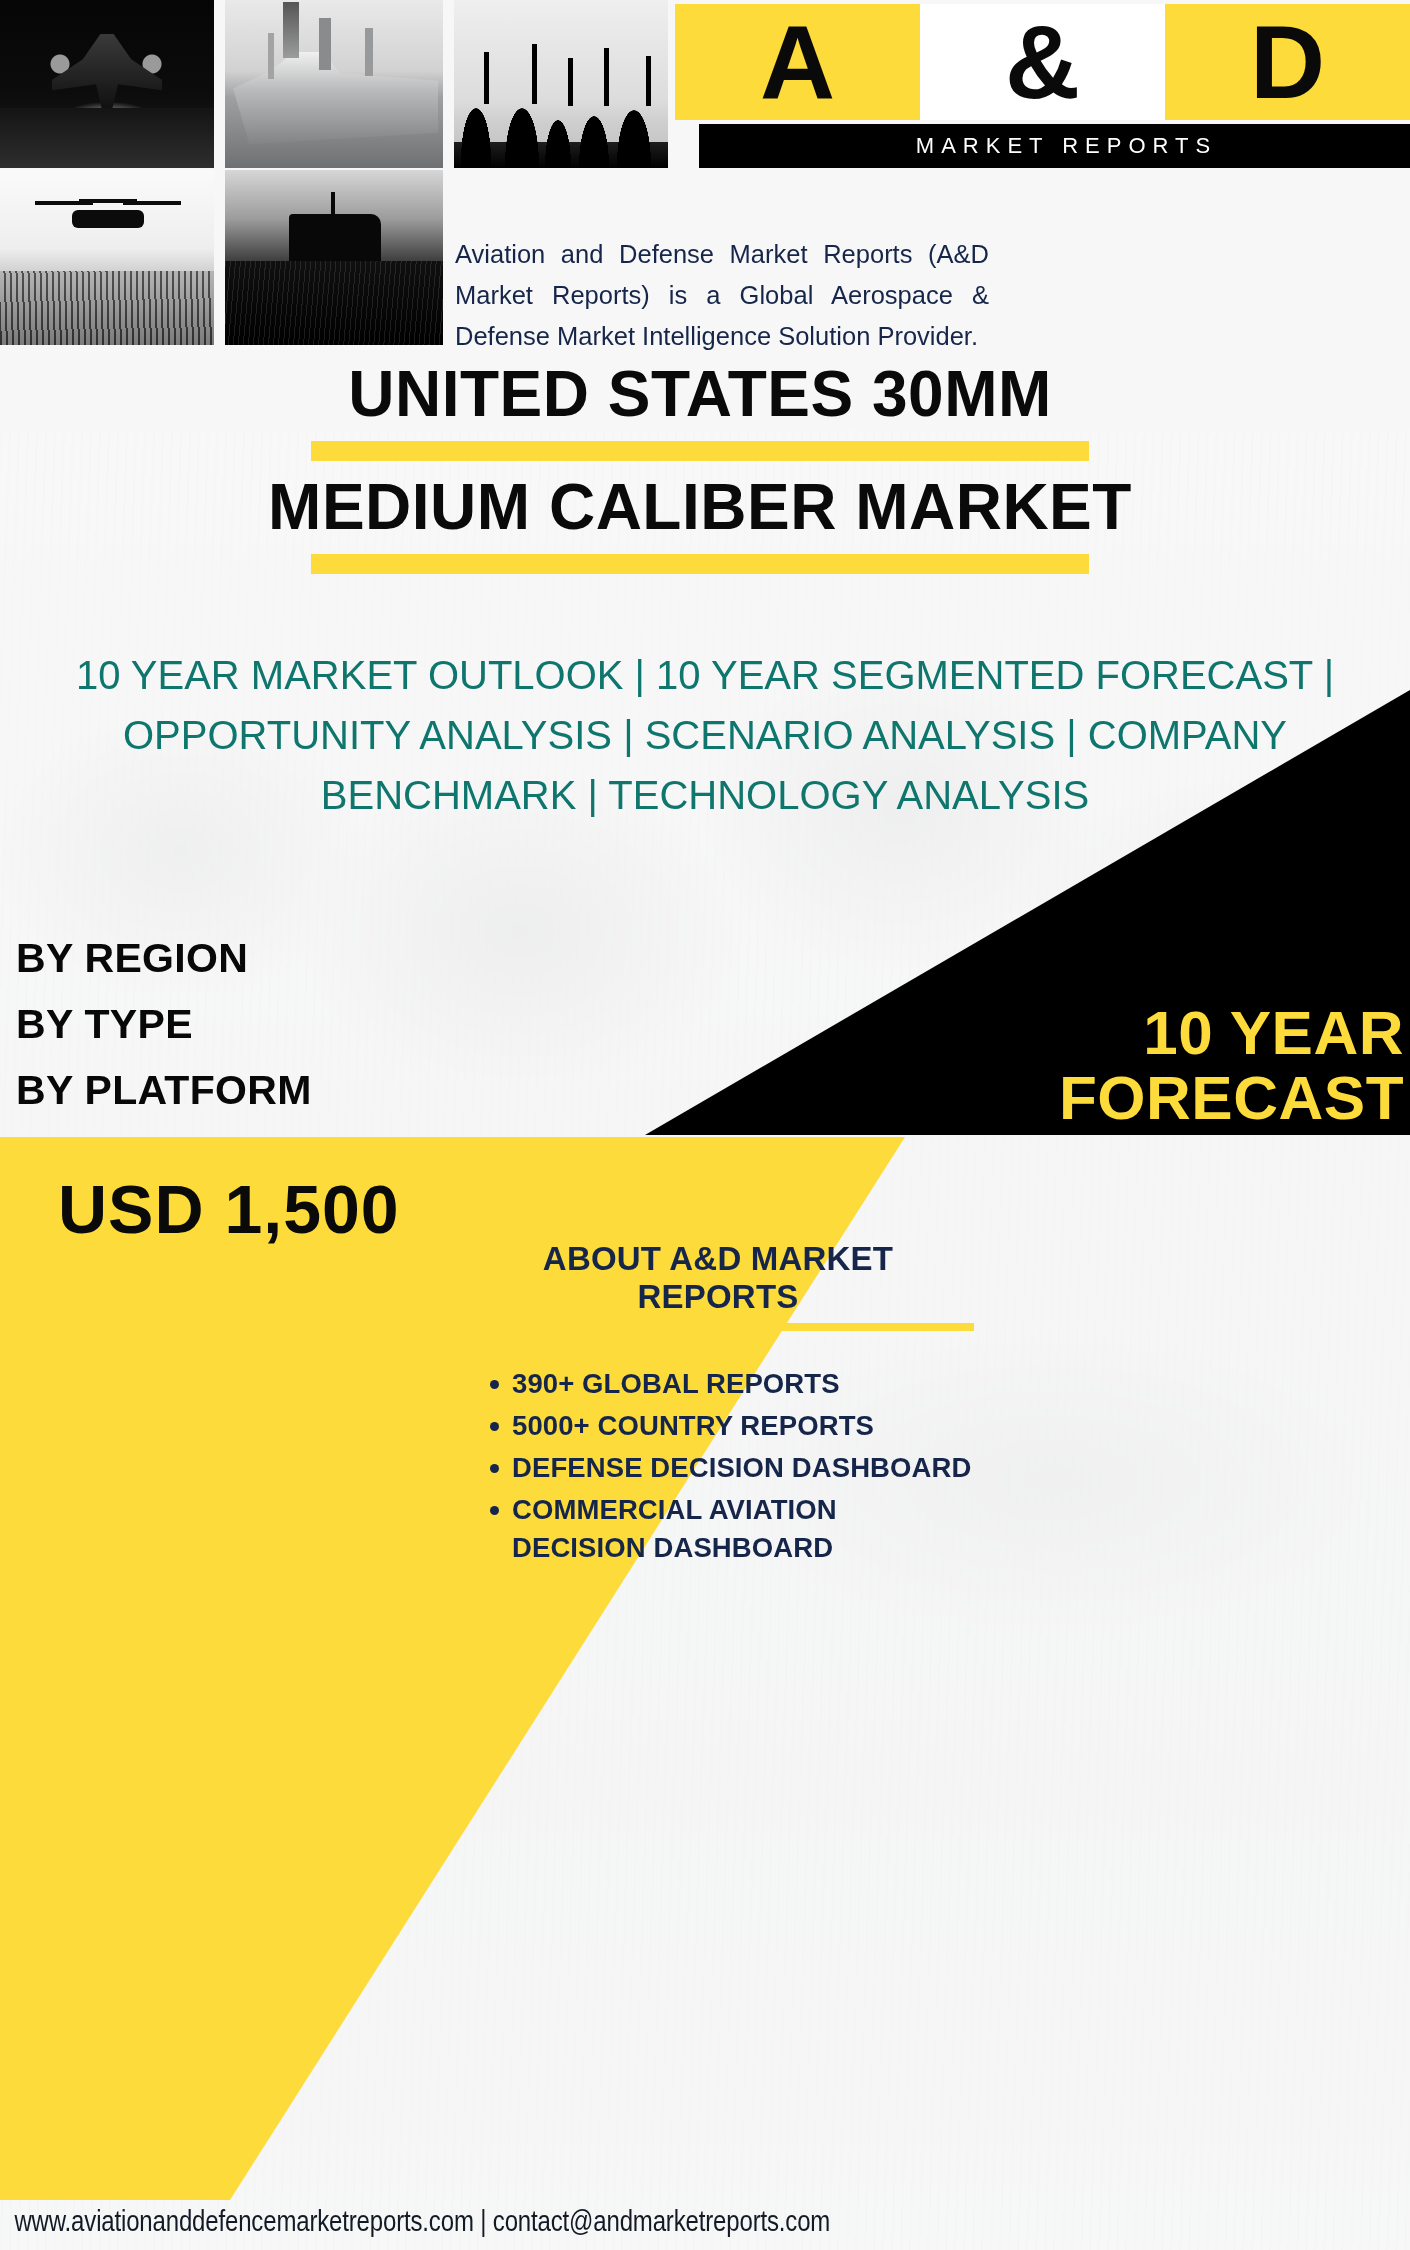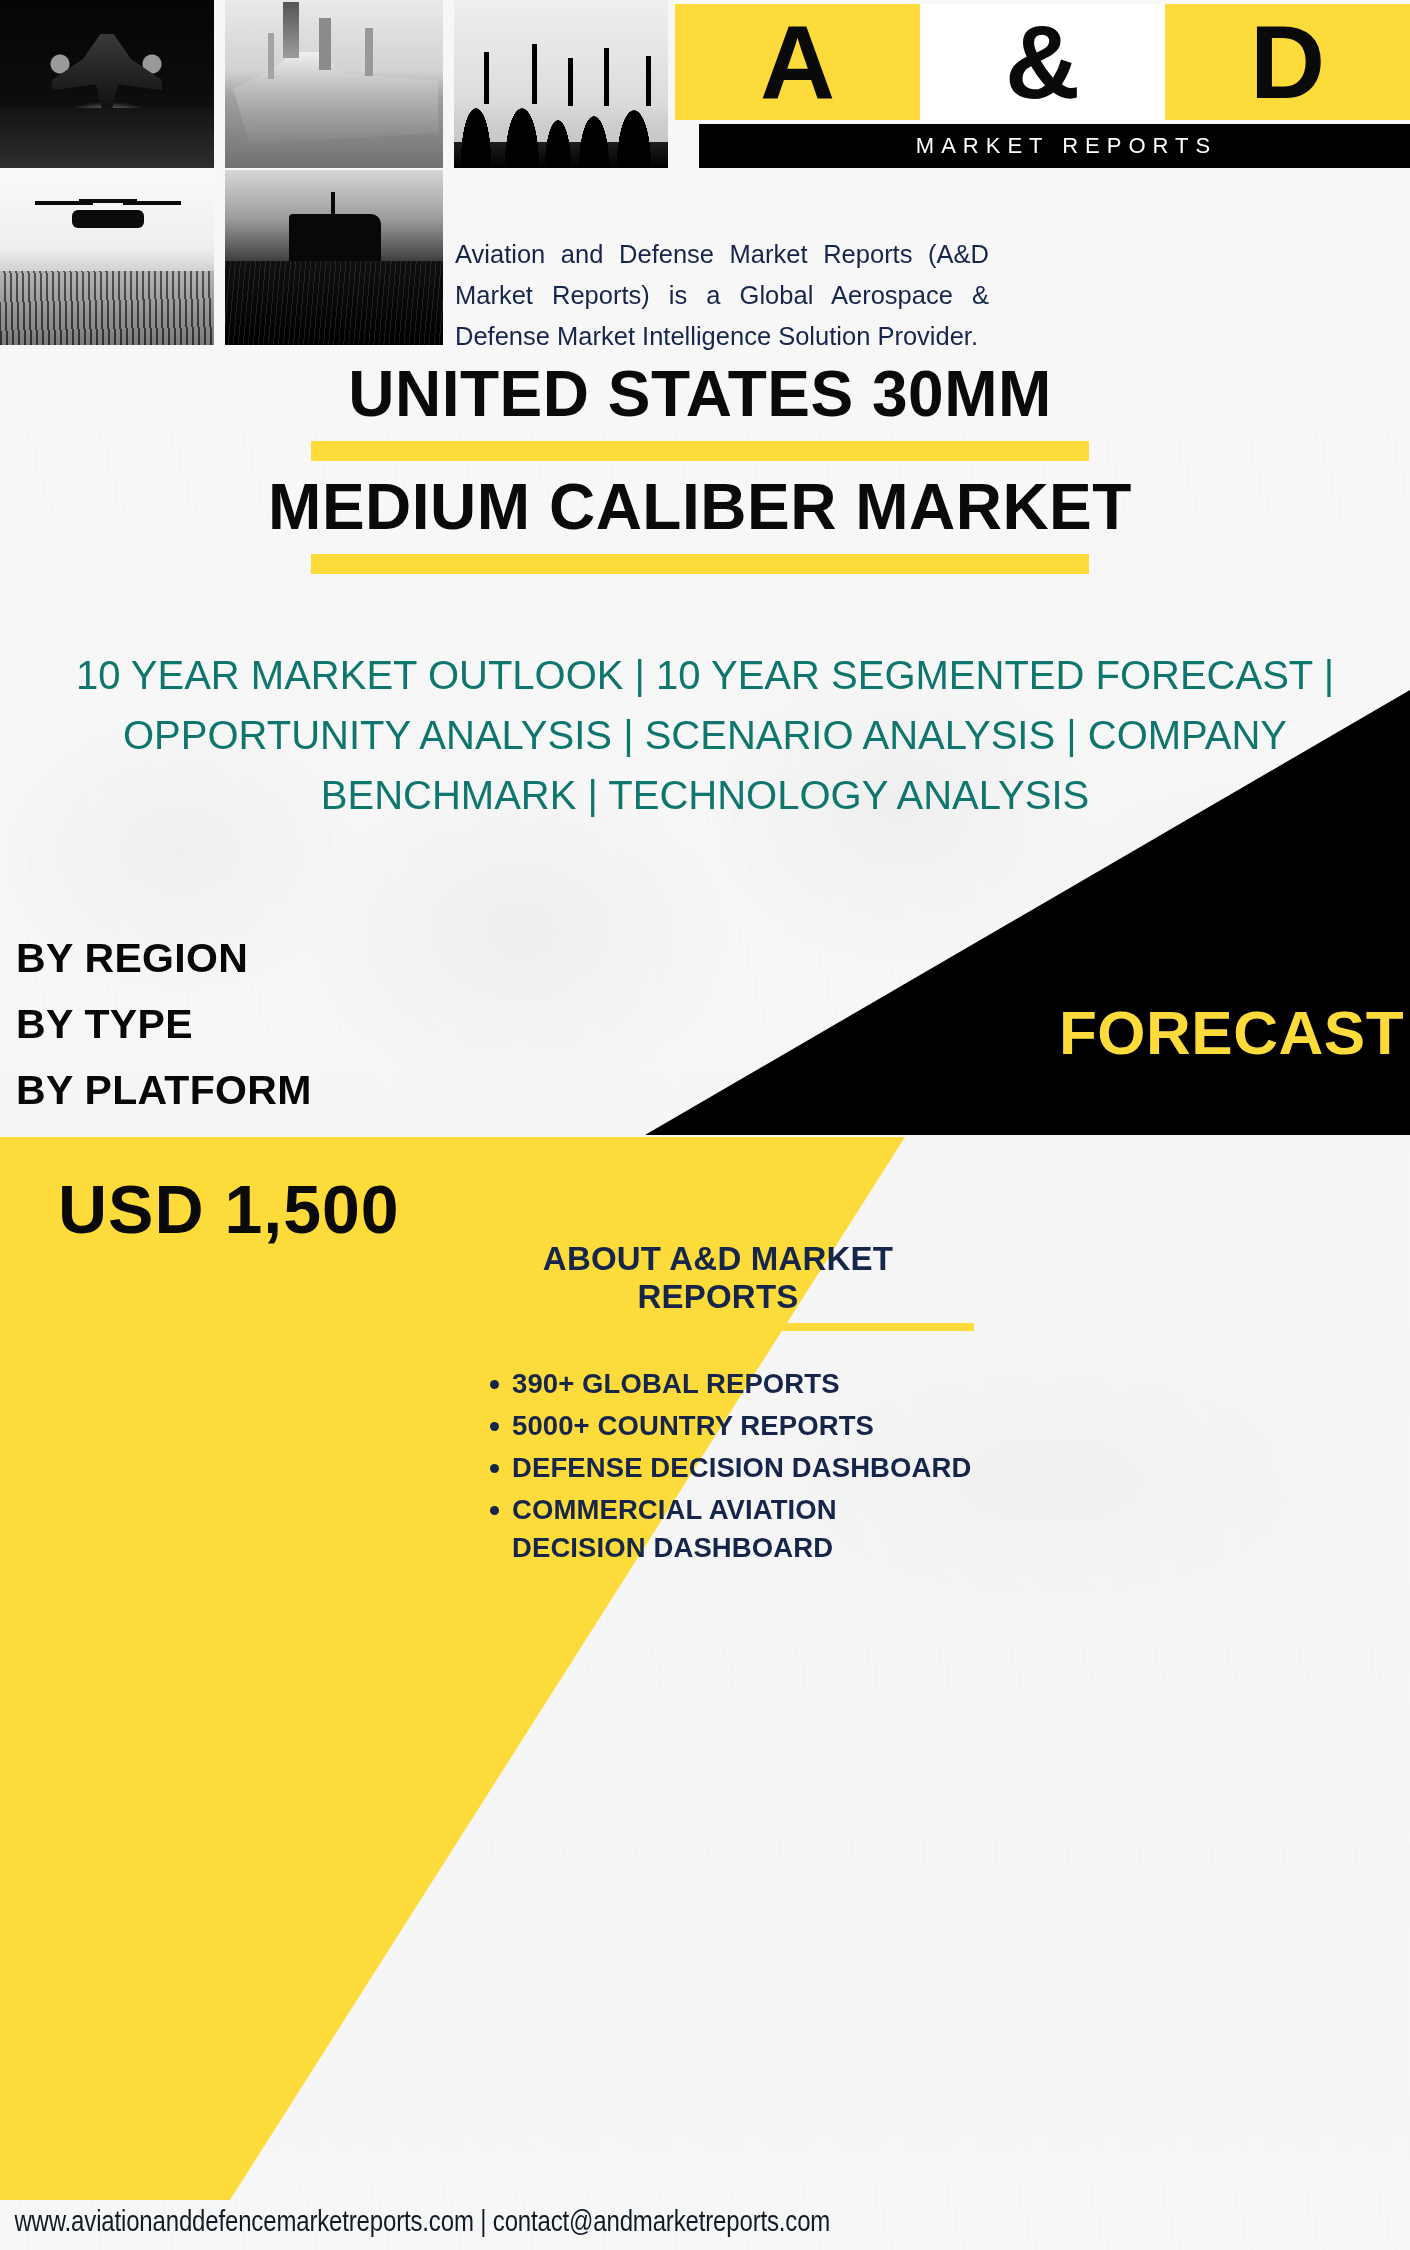--- a/index.html
+++ b/index.html
@@ -252,20 +252,21 @@
 
   <div class="subtitle">10 YEAR MARKET OUTLOOK | 10 YEAR SEGMENTED FORECAST | OPPORTUNITY ANALYSIS | SCENARIO ANALYSIS | COMPANY BENCHMARK | TECHNOLOGY ANALYSIS</div>
 
   <div class="segments">
     <div>BY REGION</div>
     <div>BY TYPE</div>
     <div>BY PLATFORM</div>
   </div>
 
   <div class="forecast">
+    <div>10 YEAR</div>
     <div>FORECAST</div>
   </div>
 
   <div class="price">USD 1,500</div>
 
   <div class="about">
     <div class="about-h">ABOUT A&amp;D MARKET REPORTS</div>
     <div class="about-ul"></div>
     <ul class="about-list">
       <li>390+ GLOBAL REPORTS</li>

